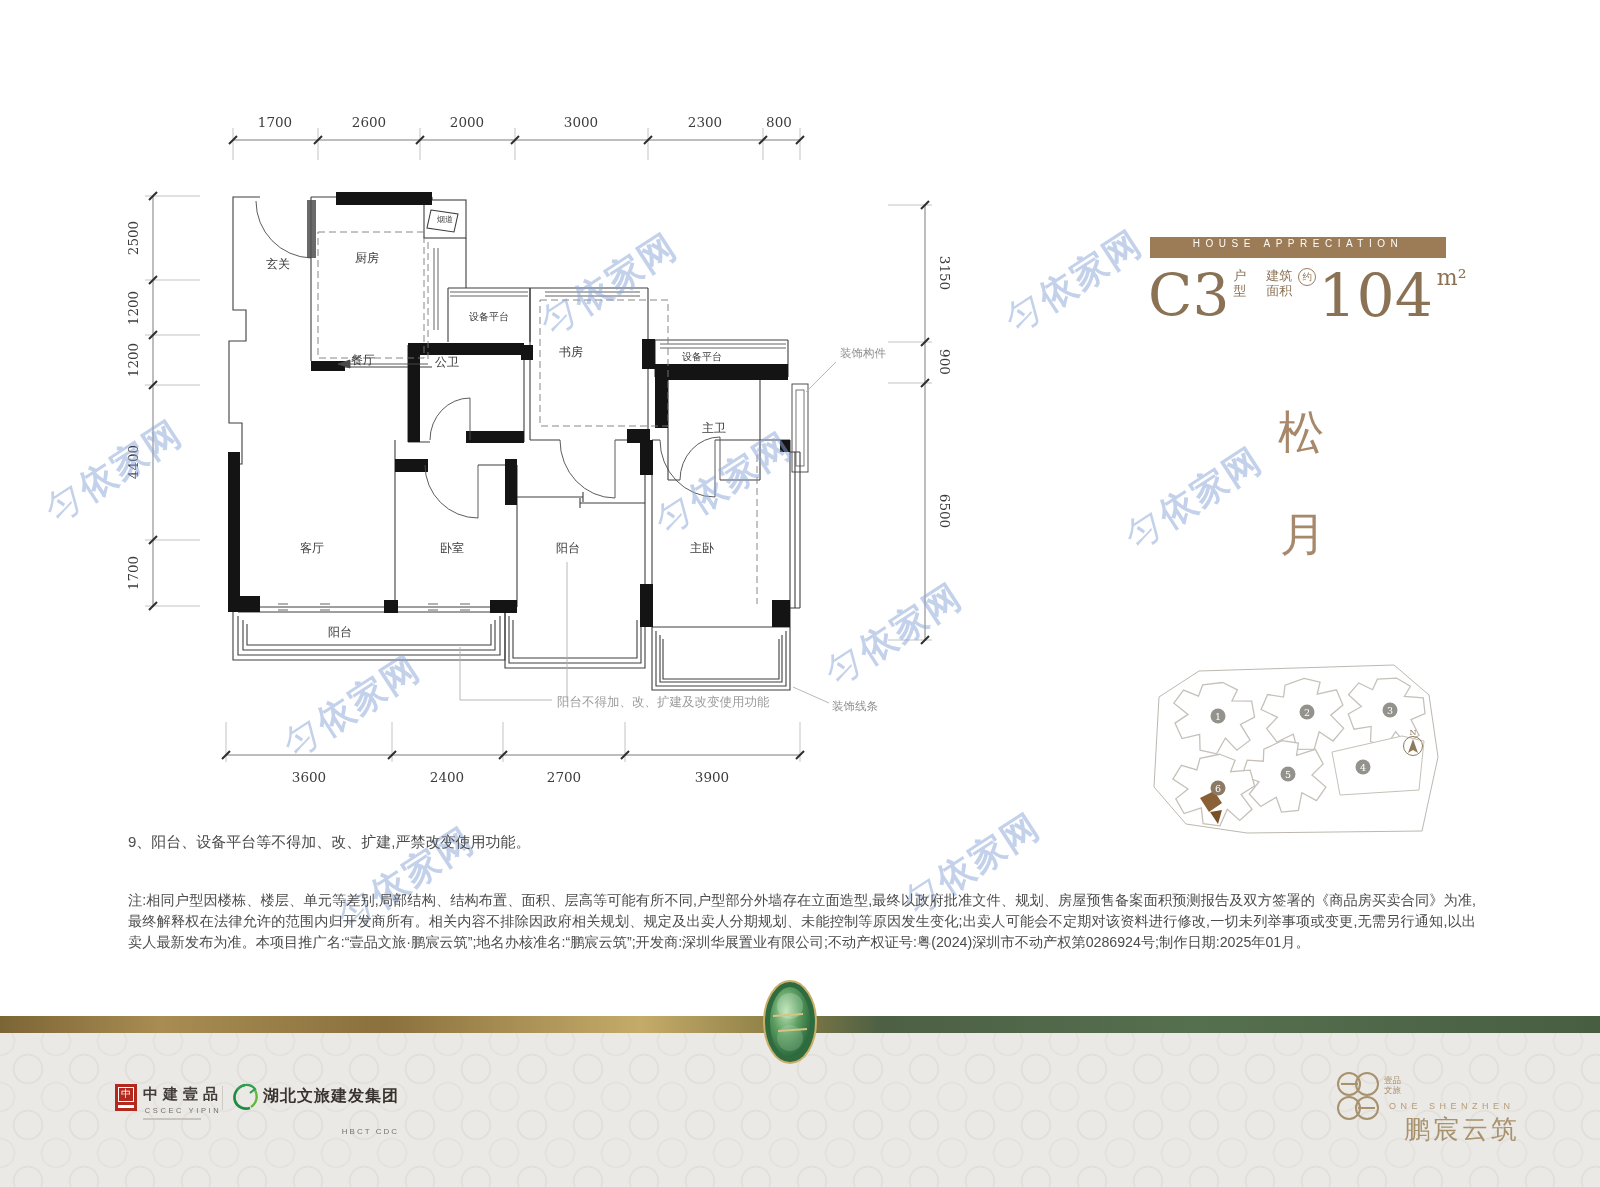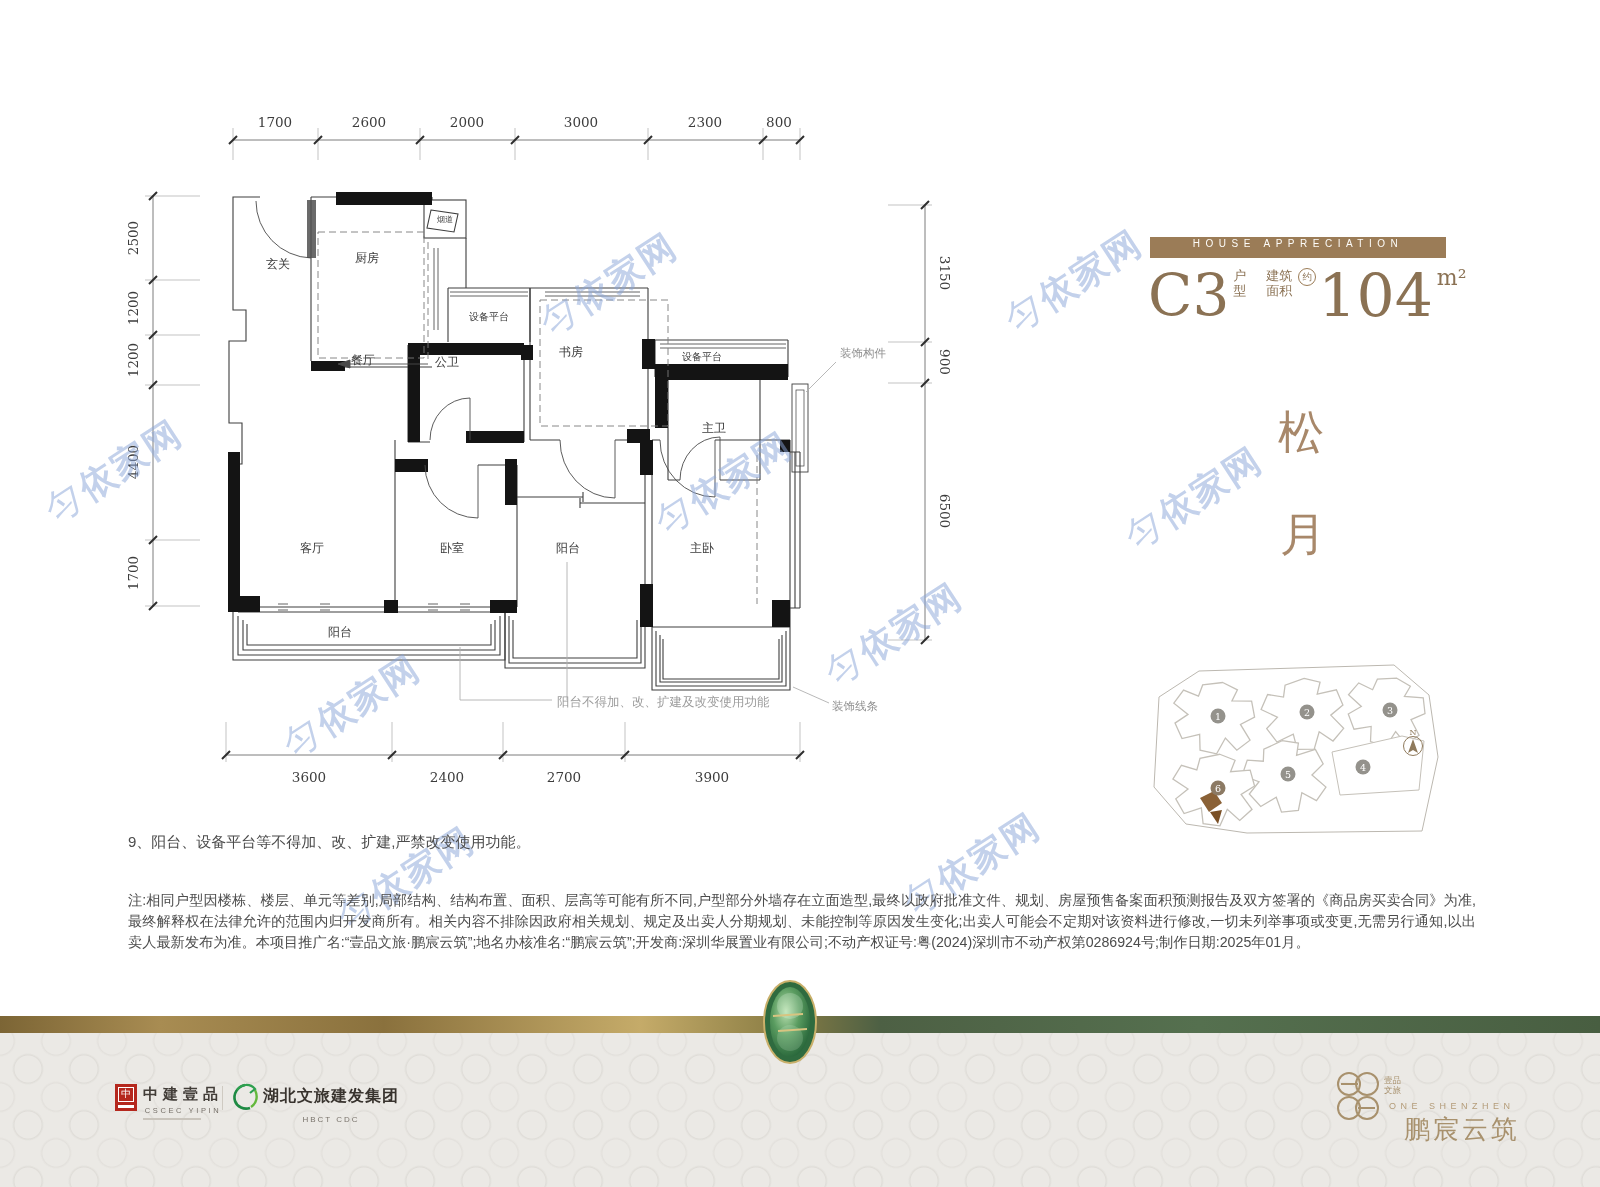--- a/index.html
+++ b/index.html
@@ -32,21 +32,21 @@
                       radial-gradient(circle,transparent 13px,rgba(120,112,100,0.07) 14px,transparent 16px);
      background-size:56px 56px,56px 56px;background-position:0 8px,28px 36px;}
   .cscec-logo{background:#b5281e;width:22px;height:27px;position:relative;}
   .cscec-logo .inner{position:absolute;left:3px;top:3px;right:3px;height:13px;border:1px solid #ffffff;
       color:#ffffff;font-size:10px;line-height:12px;text-align:center;}
   .cscec-logo .bar{position:absolute;left:3px;bottom:3px;right:3px;height:3px;background:#ffffff;}
   .lg-name{font-size:15px;font-weight:bold;color:#423d38;letter-spacing:5px;white-space:nowrap;}
   .lg-sub{font-size:7.5px;color:#756f68;letter-spacing:2.6px;margin-top:2px;white-space:nowrap;text-align:center;}
   .micro-line{width:58px;height:2px;background:#c9c4bc;margin-top:3px;}
   .hbct-name{font-size:16px;font-weight:bold;color:#38332e;letter-spacing:1px;white-space:nowrap;}
-  .hbct-sub{font-size:8px;color:#7a746c;letter-spacing:2px;text-align:center;margin-top:8px;}
+  .hbct-sub{font-size:8px;color:#7a746c;letter-spacing:2px;text-align:right;margin-top:20px;}
   .brand-pre{font-size:8.5px;color:#a8916d;line-height:9.5px;}
   .brand-name{font-family:"DejaVu Serif","Liberation Serif",serif;font-size:26px;color:#a8916d;
               letter-spacing:3px;white-space:nowrap;margin-top:44px;}
   .brand-sub{font-size:9px;color:#b49c79;letter-spacing:4.5px;white-space:nowrap;}
   svg text{font-family:"DejaVu Serif","Liberation Serif",serif;}
   svg text.cjk{font-family:"Liberation Sans","DejaVu Sans",sans-serif;}
 </style>
 </head>
 <body>
 

